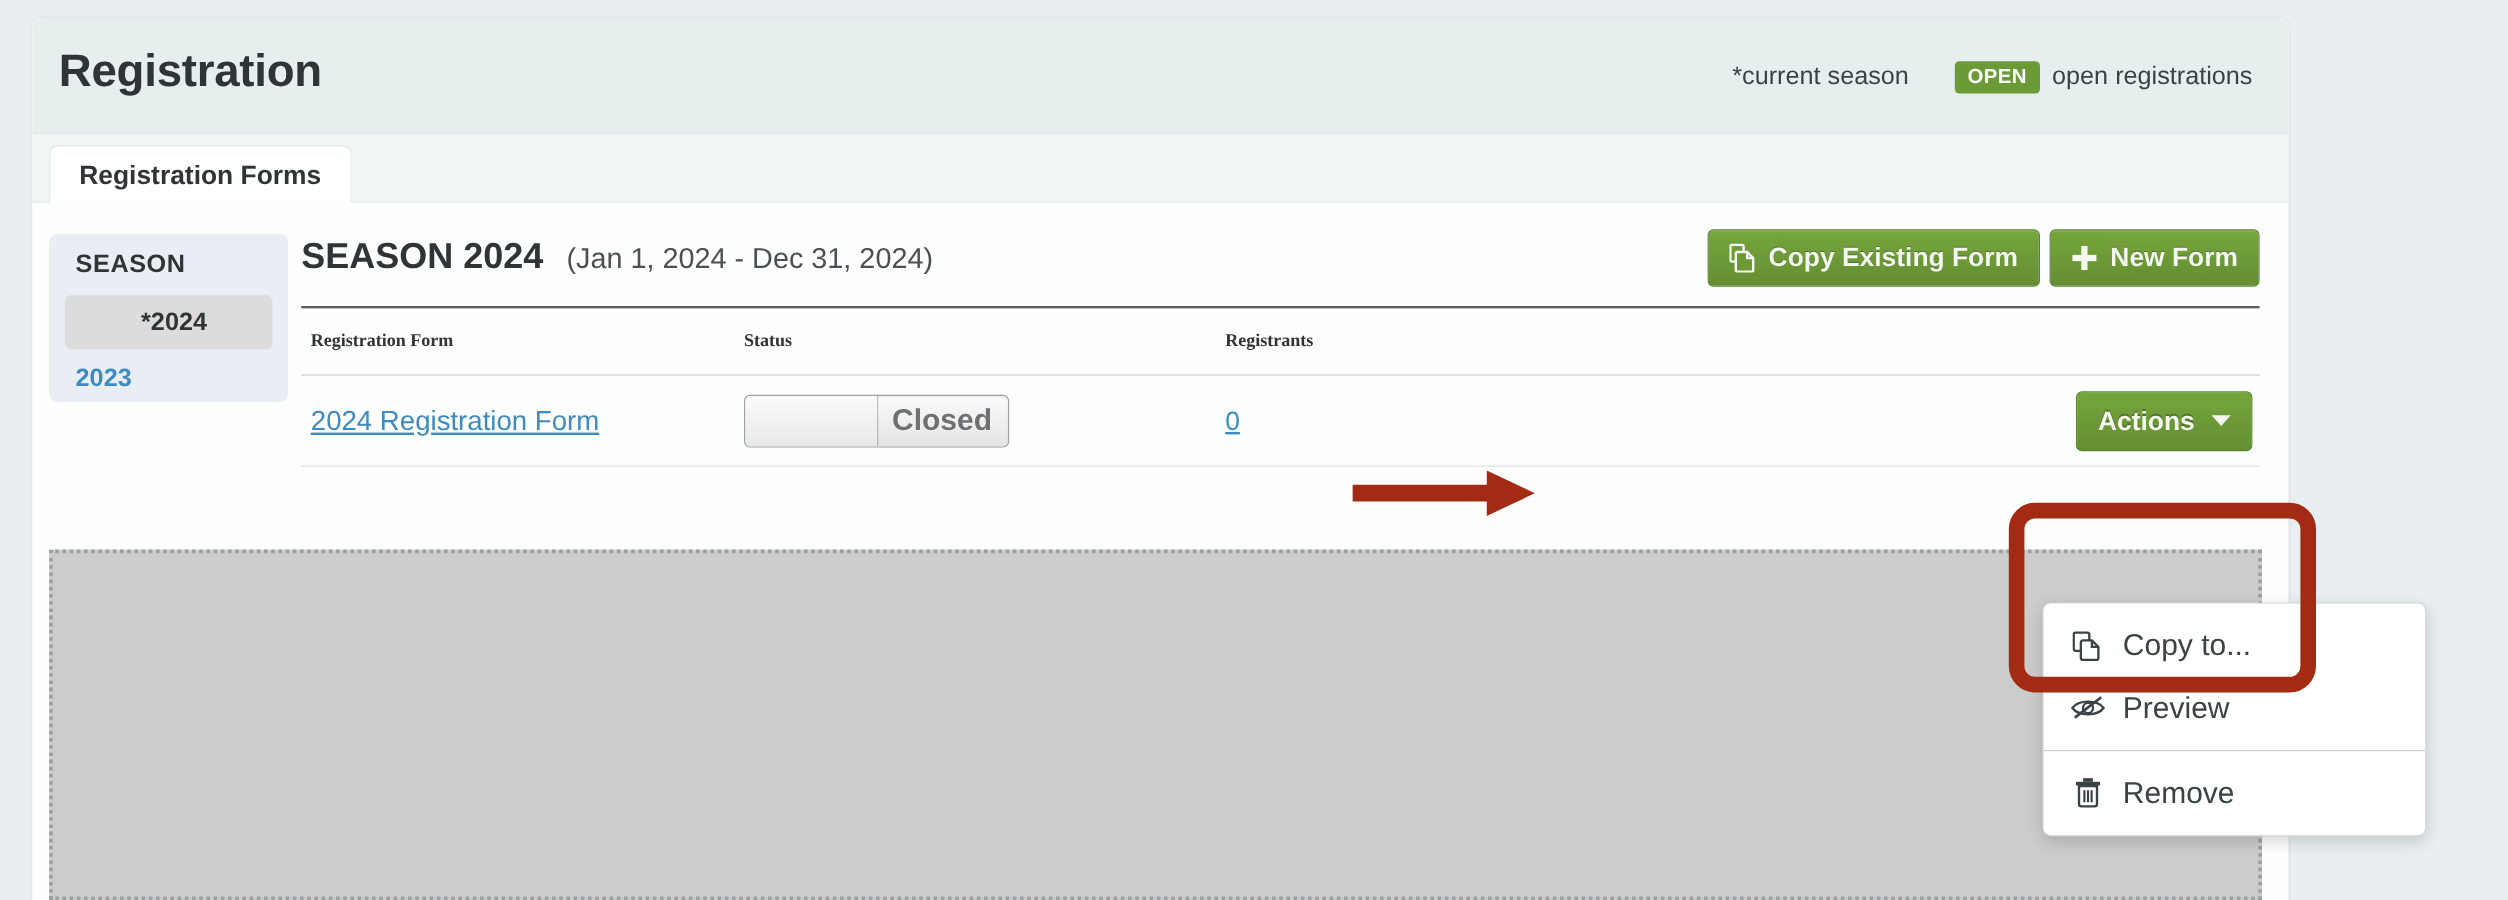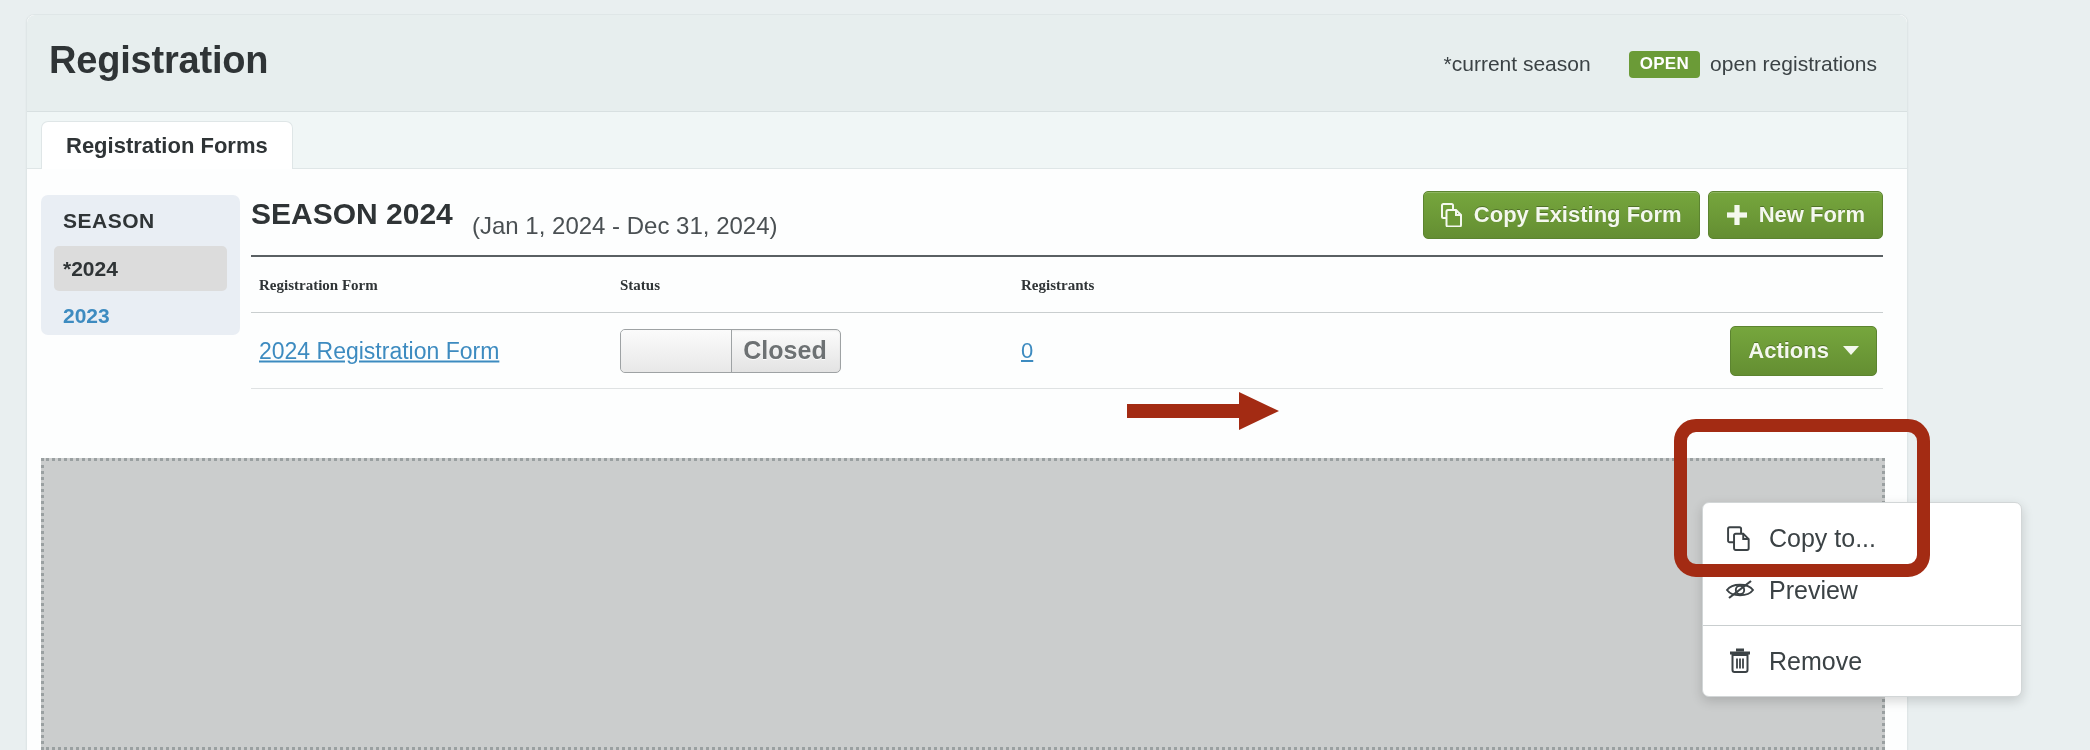--- a/index.html
+++ b/index.html
@@ -114,20 +114,21 @@
     margin: 13px 13px 0 13px;
     display: flex; align-items: center;
     padding-left: 9px;
     font-size: 21px;
     border-radius: 5px;
   }
   .season-item.active {
     background: #dcdcdc;
     color: #2f3436;
     font-weight: bold;
+    justify-content: center;
   }
   .season-item.link {
     color: #3d8bc0;
     font-weight: bold;
     margin-top: 2px;
   }
 
   
   .content {
     position: absolute;
@@ -142,21 +143,21 @@
   .season-title {
     position: absolute;
     left: 0; top: 6px;
     font-size: 30px;
     font-weight: bold;
     color: #2f3436;
     white-space: nowrap;
   }
   .season-range {
     position: absolute;
-    left: 221px; top: 21px;
+    left: 221px; top: 11px;
     font-size: 24px;
     color: #4a5053;
     white-space: nowrap;
   }
 
   .head-buttons {
     position: absolute;
     right: 0; top: 0;
     display: flex; gap: 8px;
   }

